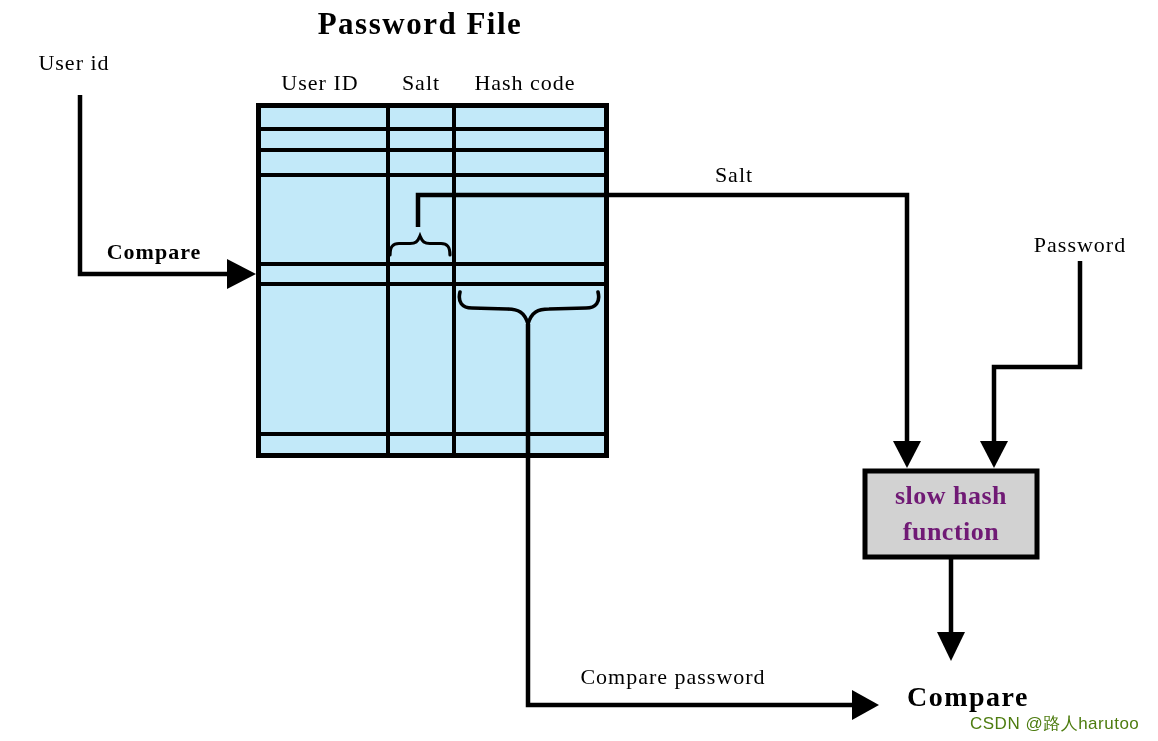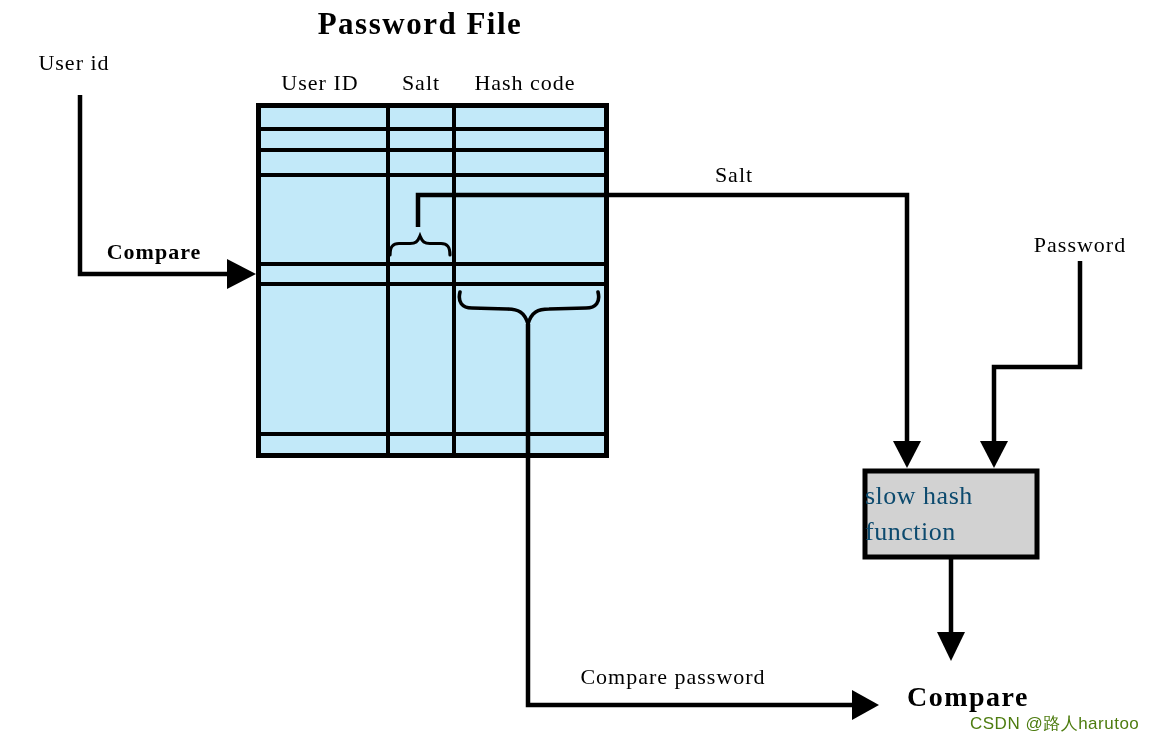--- a/index.html
+++ b/index.html
@@ -19,23 +19,23 @@
     letter-spacing:1px;
     line-height:1.1;
   }
   .lbl.centered{transform:translateX(-50%);}
   .lbl.bold{font-weight:bold;}
   .title{font-size:31px;font-weight:bold;letter-spacing:1.5px;}
   .compare{font-size:28px;font-weight:bold;letter-spacing:1.5px;margin-left:21px;}
   .hashbox-label{
     position:absolute;
     left:865px;top:471px;width:172px;height:86px;
-    display:flex;flex-direction:column;align-items:flex-start;justify-content:center;
-    font-size:26px;font-weight:normal;letter-spacing:0.5px;line-height:1.4;
-    color:#0c4a6e;text-align:center;
+    display:flex;flex-direction:column;align-items:center;justify-content:center;
+    font-size:26px;font-weight:bold;letter-spacing:0.5px;line-height:1.4;
+    color:#701a75;text-align:center;
   }
   .watermark{
     position:absolute;
     font-family:"Liberation Sans","DejaVu Sans",sans-serif;
     font-size:17px;
     letter-spacing:0.5px;
     color:#4d7c0f;
   }
 </style>
 </head>

